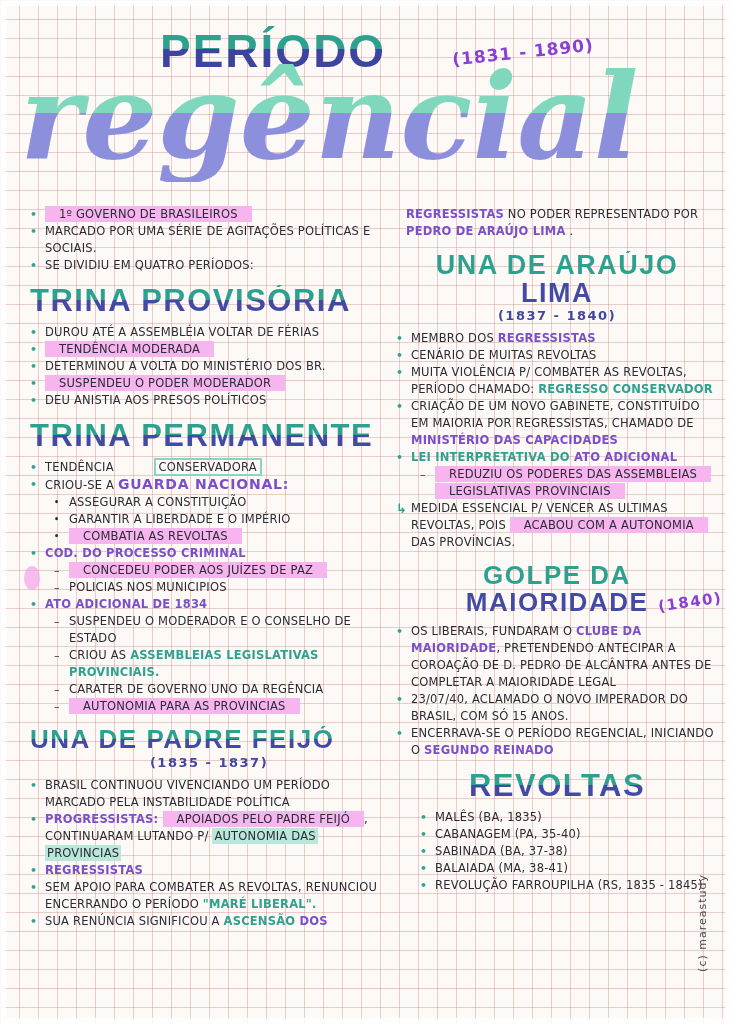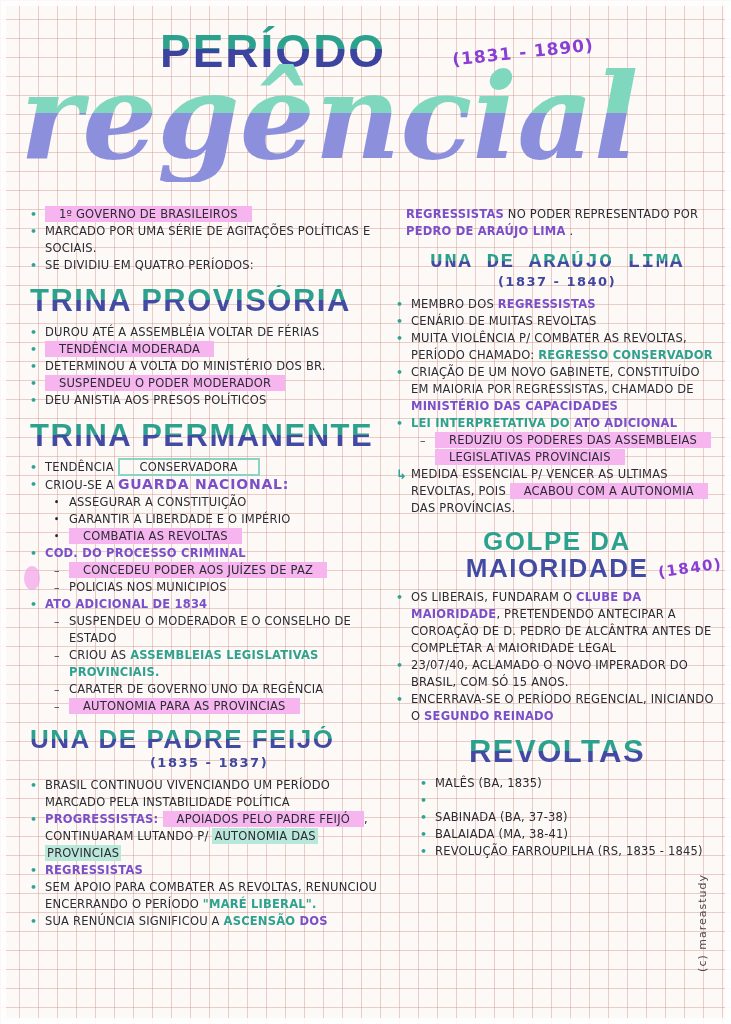--- a/index.html
+++ b/index.html
@@ -31,31 +31,31 @@
   .mk.s{color:#2b2b33;font-size:8px;}
   .mk.dash{color:#2b2b33;font-weight:normal;}
   .mk.a{color:#2fa493;font-size:13px;}
   .mk.none{width:10px;}
   .ind1{padding-left:24px;}
   .ct{flex:1;font-size:11.5px;line-height:17px;letter-spacing:.2px;color:#2b2b33;}
   .sg.pu{color:#7a4fc9;font-weight:bold;}
   .sg.te{color:#2fa28f;font-weight:bold;}
   .sg.hp{background:#f6b5ef;padding:1px 14px;-webkit-box-decoration-break:clone;box-decoration-break:clone;}
   .sg.ht{background:#b9e7d9;padding:1px 2px;-webkit-box-decoration-break:clone;box-decoration-break:clone;}
-  .sg.bx{border:2px solid #8ad4c4;padding:0 20px;}
+  .sg.bx{border:2px solid #8ad4c4;padding:0 3px;margin-left:36px;}
   .sg.pl{color:#7a4fc9;font-weight:bold;font-size:14px;letter-spacing:.8px;text-align:center;}
   .hblock{margin:11px 0 7px;position:relative;text-align:center;}
   .col-left .hblock{text-align:left;}
   .h2tone{display:inline-block;font-family:"Liberation Sans",sans-serif;font-weight:bold;
     letter-spacing:1.5px;line-height:1.04;
     background:linear-gradient(180deg,#2ba18e 0%,#2ba18e 46%,#424aa3 46%,#424aa3 100%);
     -webkit-background-clip:text;background-clip:text;color:transparent;}
   .h-32 .h2tone{font-size:31px;}
   .h-30 .h2tone{font-size:26px;}
-  .h-28 .h2tone{font-size:21px;font-family:Liberation Mono, monospace;}
+  .h-28 .h2tone{font-size:27px;}
   .hyears{display:block;text-align:center;color:#41479e;font-weight:bold;
     font-size:13px;letter-spacing:1.5px;margin-top:1px;}
   .hyears.right{position:absolute;right:-4px;top:30px;transform:rotate(-8deg);
     color:#8a3fd4;font-size:15px;}
   .blob{position:absolute;left:24px;top:566px;width:16px;height:24px;
     background:#f2a7ea;border-radius:50%;opacity:.75;}
   .watermark{position:absolute;right:22px;bottom:52px;
     writing-mode:vertical-rl;transform:rotate(180deg);
     font-size:11px;color:#4a4a4a;letter-spacing:1px;}
 </style>
@@ -224,20 +224,21 @@
       <span class="mk d">•</span>
       <span class="ct"><span class="sg p">ENCERRAVA-SE O PERÍODO REGENCIAL, INICIANDO O </span><span class="sg pu">SEGUNDO REINADO</span></span>
     </div>
     <div class="hblock h-32"><div class="h2tone"><span>REVOLTAS</span></div></div>
     <div class="row ind1">
       <span class="mk d">•</span>
       <span class="ct"><span class="sg p">MALÊS (BA, 1835)</span></span>
     </div>
     <div class="row ind1">
       <span class="mk d">•</span>
+      <span class="ct"><span class="sg p">CABANAGEM (PA, 35-40)</span></span>
     </div>
     <div class="row ind1">
       <span class="mk d">•</span>
       <span class="ct"><span class="sg p">SABINADA (BA, 37-38)</span></span>
     </div>
     <div class="row ind1">
       <span class="mk d">•</span>
       <span class="ct"><span class="sg p">BALAIADA (MA, 38-41)</span></span>
     </div>
     <div class="row ind1">

